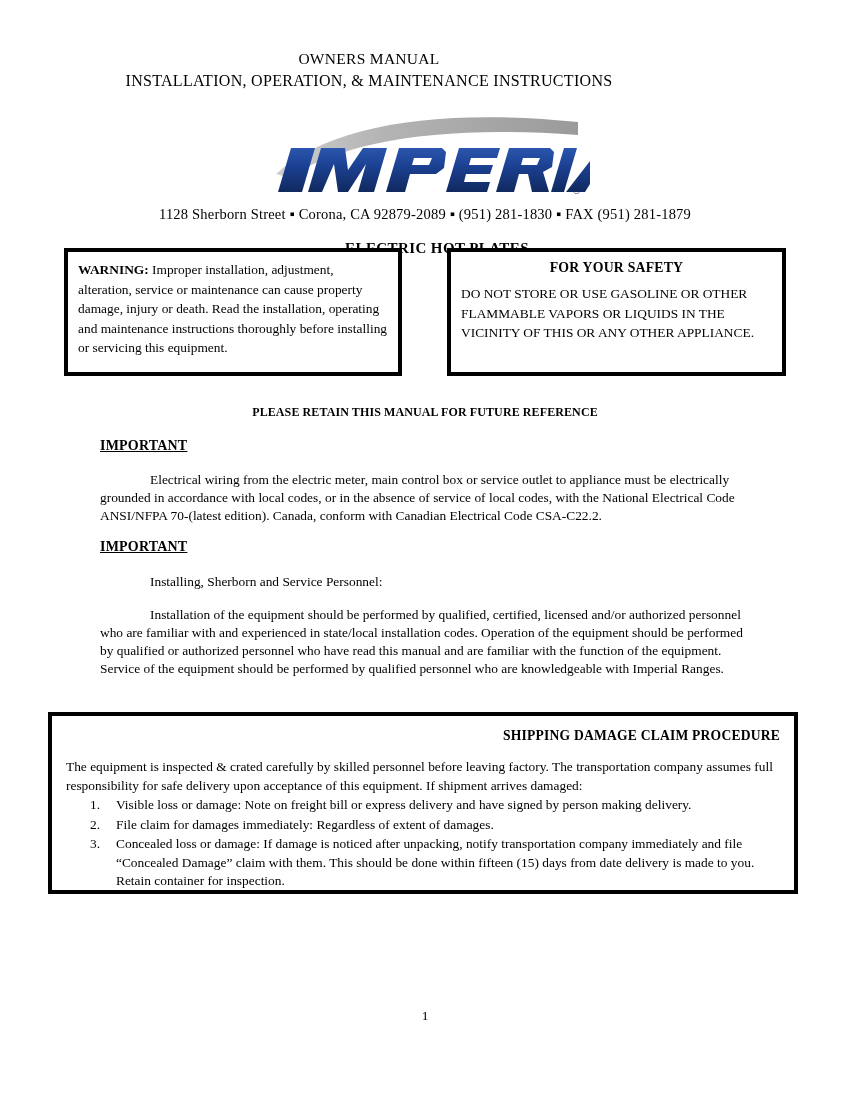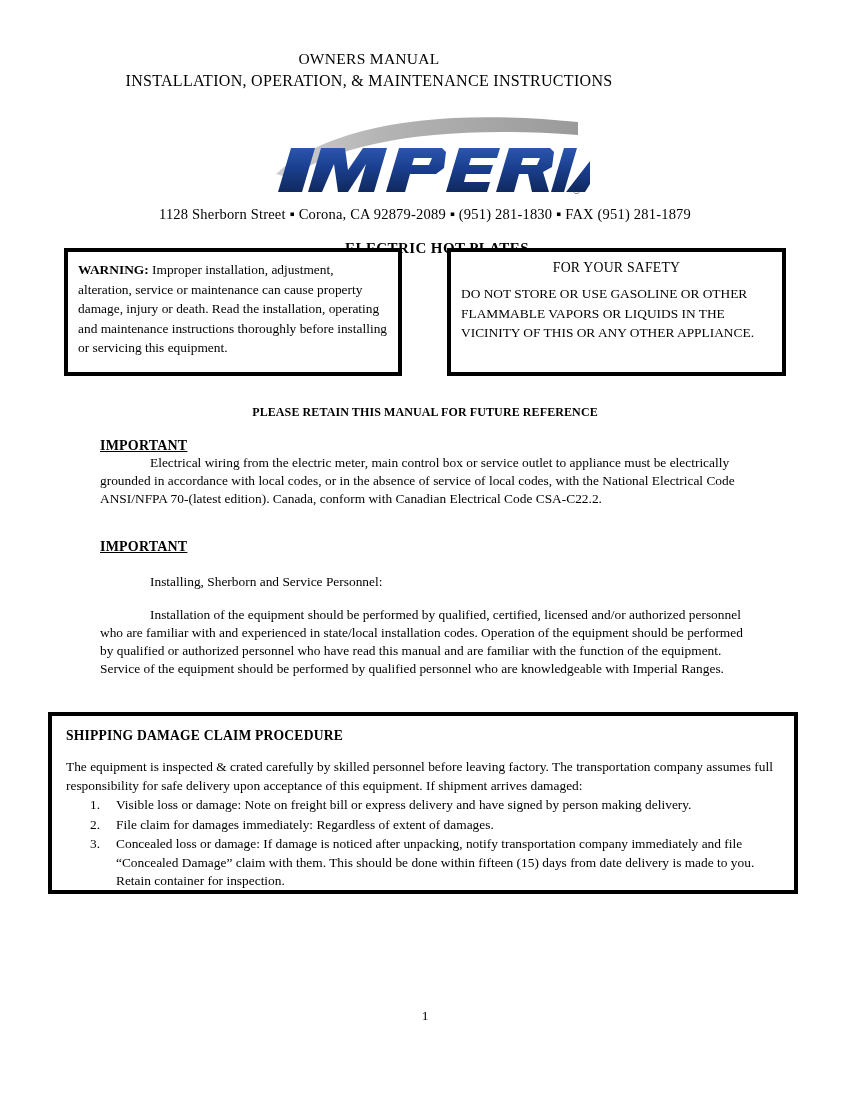--- a/index.html
+++ b/index.html
@@ -115,21 +115,21 @@
     height: 128px;
   }
   .warning-text {
     font-size: 13.4px;
     line-height: 19.6px;
     text-align: left;
   }
   .warning-text b { font-weight: bold; }
   .safety-title {
     font-size: 13.8px;
-    font-weight: normal;
+    font-weight: bold;
     text-align: center;
     margin-bottom: 8px;
     letter-spacing: 0.2px;
   }
   .safety-text {
     font-size: 13.4px;
     line-height: 19.6px;
     text-align: left;
   }
 
@@ -158,21 +158,21 @@
     letter-spacing: 0.2px;
   }
   .para {
     font-size: 13.4px;
     line-height: 18px;
     text-align: left;
   }
   .para.indent { text-indent: 50px; }
 
   #sec-important-1 { top: 438px; }
-  #sec-important-1 .para { }
+  #sec-important-1 .para { margin-top: 17px; }
 
   #sec-important-2 { top: 539px; }
   #sec-important-2 .para-sub { margin-top: 18px; }
   #sec-important-2 .para-main { margin-top: 15px; }
 
   
   .shipping-box {
     position: absolute;
     top: 712px;
     left: 48px;
@@ -184,21 +184,21 @@
   }
   .shipping-inner {
     border: 1px solid #000;
     height: 100%;
     box-sizing: border-box;
     padding: 12px 14px 8px 14px;
   }
   .shipping-title {
     font-size: 13.6px;
     font-weight: bold;
-    text-align: left;
+    text-align: right;
     letter-spacing: 0.2px;
   }
   .shipping-intro {
     font-size: 13.4px;
     line-height: 18.5px;
     margin-top: 14px;
     text-align: left;
   }
   .shipping-list {
     margin: 0;

